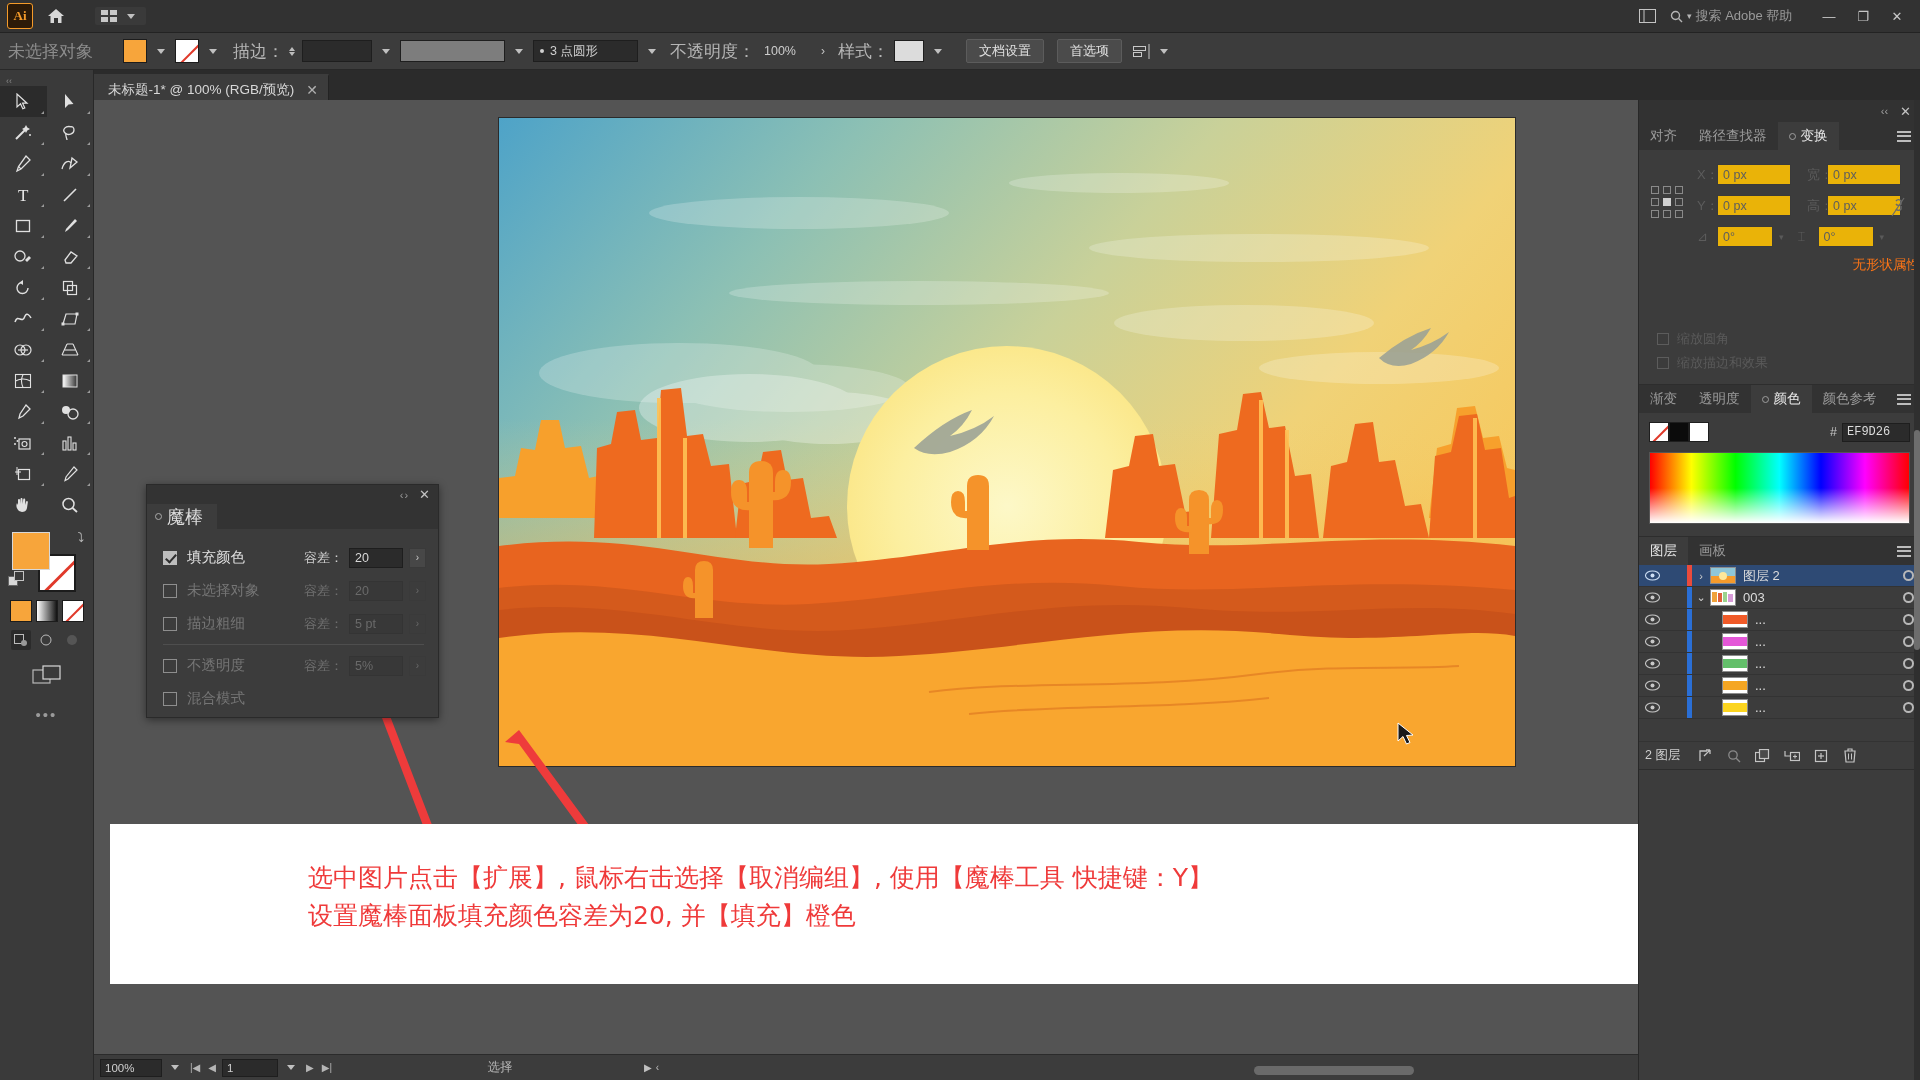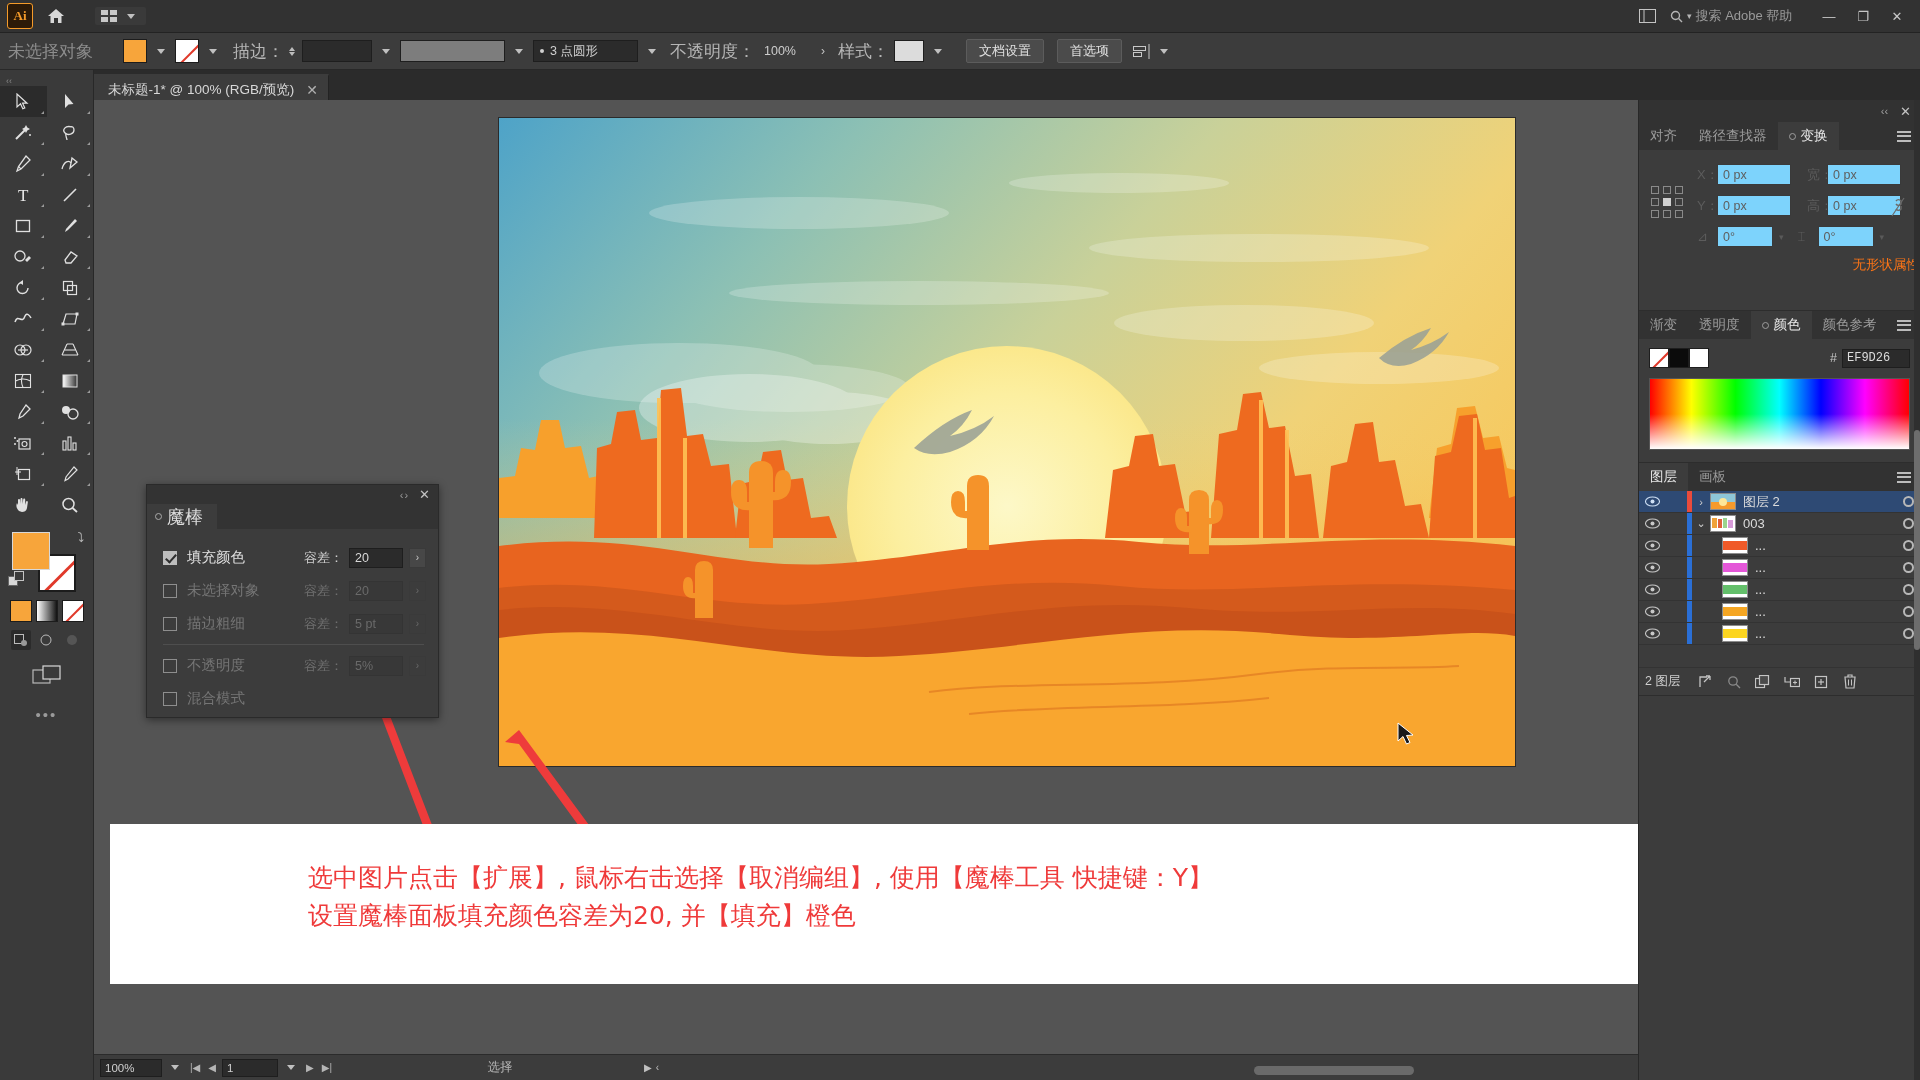--- a/index.html
+++ b/index.html
@@ -296,21 +296,21 @@
   .transform-body { height: 142px; position: relative; padding: 14px 12px; }
   .ref-grid {
     position: absolute; left: 12px; top: 36px;
     display: grid; grid-template-columns: repeat(3, 8px); grid-template-rows: repeat(3, 8px); gap: 4px;
   }
   .ref-grid span { width: 8px; height: 8px; border: 1px solid #8a8a8a; }
   .ref-grid span.sel { background: #d0d0d0; border-color:#d0d0d0; }
   .tr-row { display: flex; align-items: center; gap: 6px; margin-left: 46px; margin-bottom: 10px; }
   .tr-lbl { font-size: 13px; color: #5c5c5c; width: 14px; }
   .tr-field {
-    width: 74px; height: 21px; background: #7dd3fc; border: 1px solid #3a3a3a;
+    width: 74px; height: 21px; background: #eab308; border: 1px solid #3a3a3a;
     font-size: 12.5px; color: #5e5e5e; display: flex; align-items: center; padding-left: 5px;
   }
   .tr-link { position: absolute; right: 14px; top: 46px; color: #6b6b6b; }
   .tr-emptytxt {
     position: absolute; left: 0; right: 0; top: 110px; text-align: right;
     font-size: 13.5px; color: #f97316;
   }
   .tr-chk-row { display:flex; align-items:center; gap:8px; margin:6px 0 0 4px; }
   .tr-chk { width:12px;height:12px;border:1px solid #5c5c5c;background:#3c3c3c; }
   .tr-chk-lbl { font-size:13px; color:#5a5a5a; }
@@ -972,20 +972,30 @@
         <div class="tr-row" style="margin-bottom:2px;">
           <span class="tr-lbl">⊿</span>
           <div class="tr-field" style="width:56px;">0°</div>
           <span style="color:#5a5a5a;font-size:9px;">▾</span>
           <span class="tr-lbl" style="margin-left:8px;">⌶</span>
           <div class="tr-field" style="width:56px;">0°</div>
           <span style="color:#5a5a5a;font-size:9px;">▾</span>
         </div>
       </div>
       <div class="tr-emptytxt" style="position:relative;top:-36px;">无形状属性</div>
+      <div style="padding:14px 0 12px 14px;">
+        <div class="tr-chk-row">
+          <span class="tr-chk"></span>
+          <span class="tr-chk-lbl">缩放圆角</span>
+        </div>
+        <div class="tr-chk-row">
+          <span class="tr-chk"></span>
+          <span class="tr-chk-lbl">缩放描边和效果</span>
+        </div>
+      </div>
     </div>
 
     <div class="panel">
       <div class="panel-tabs">
         <div class="ptab">
             <span>渐变</span>
           </div>
         <div class="ptab">
             <span>透明度</span>
           </div>

